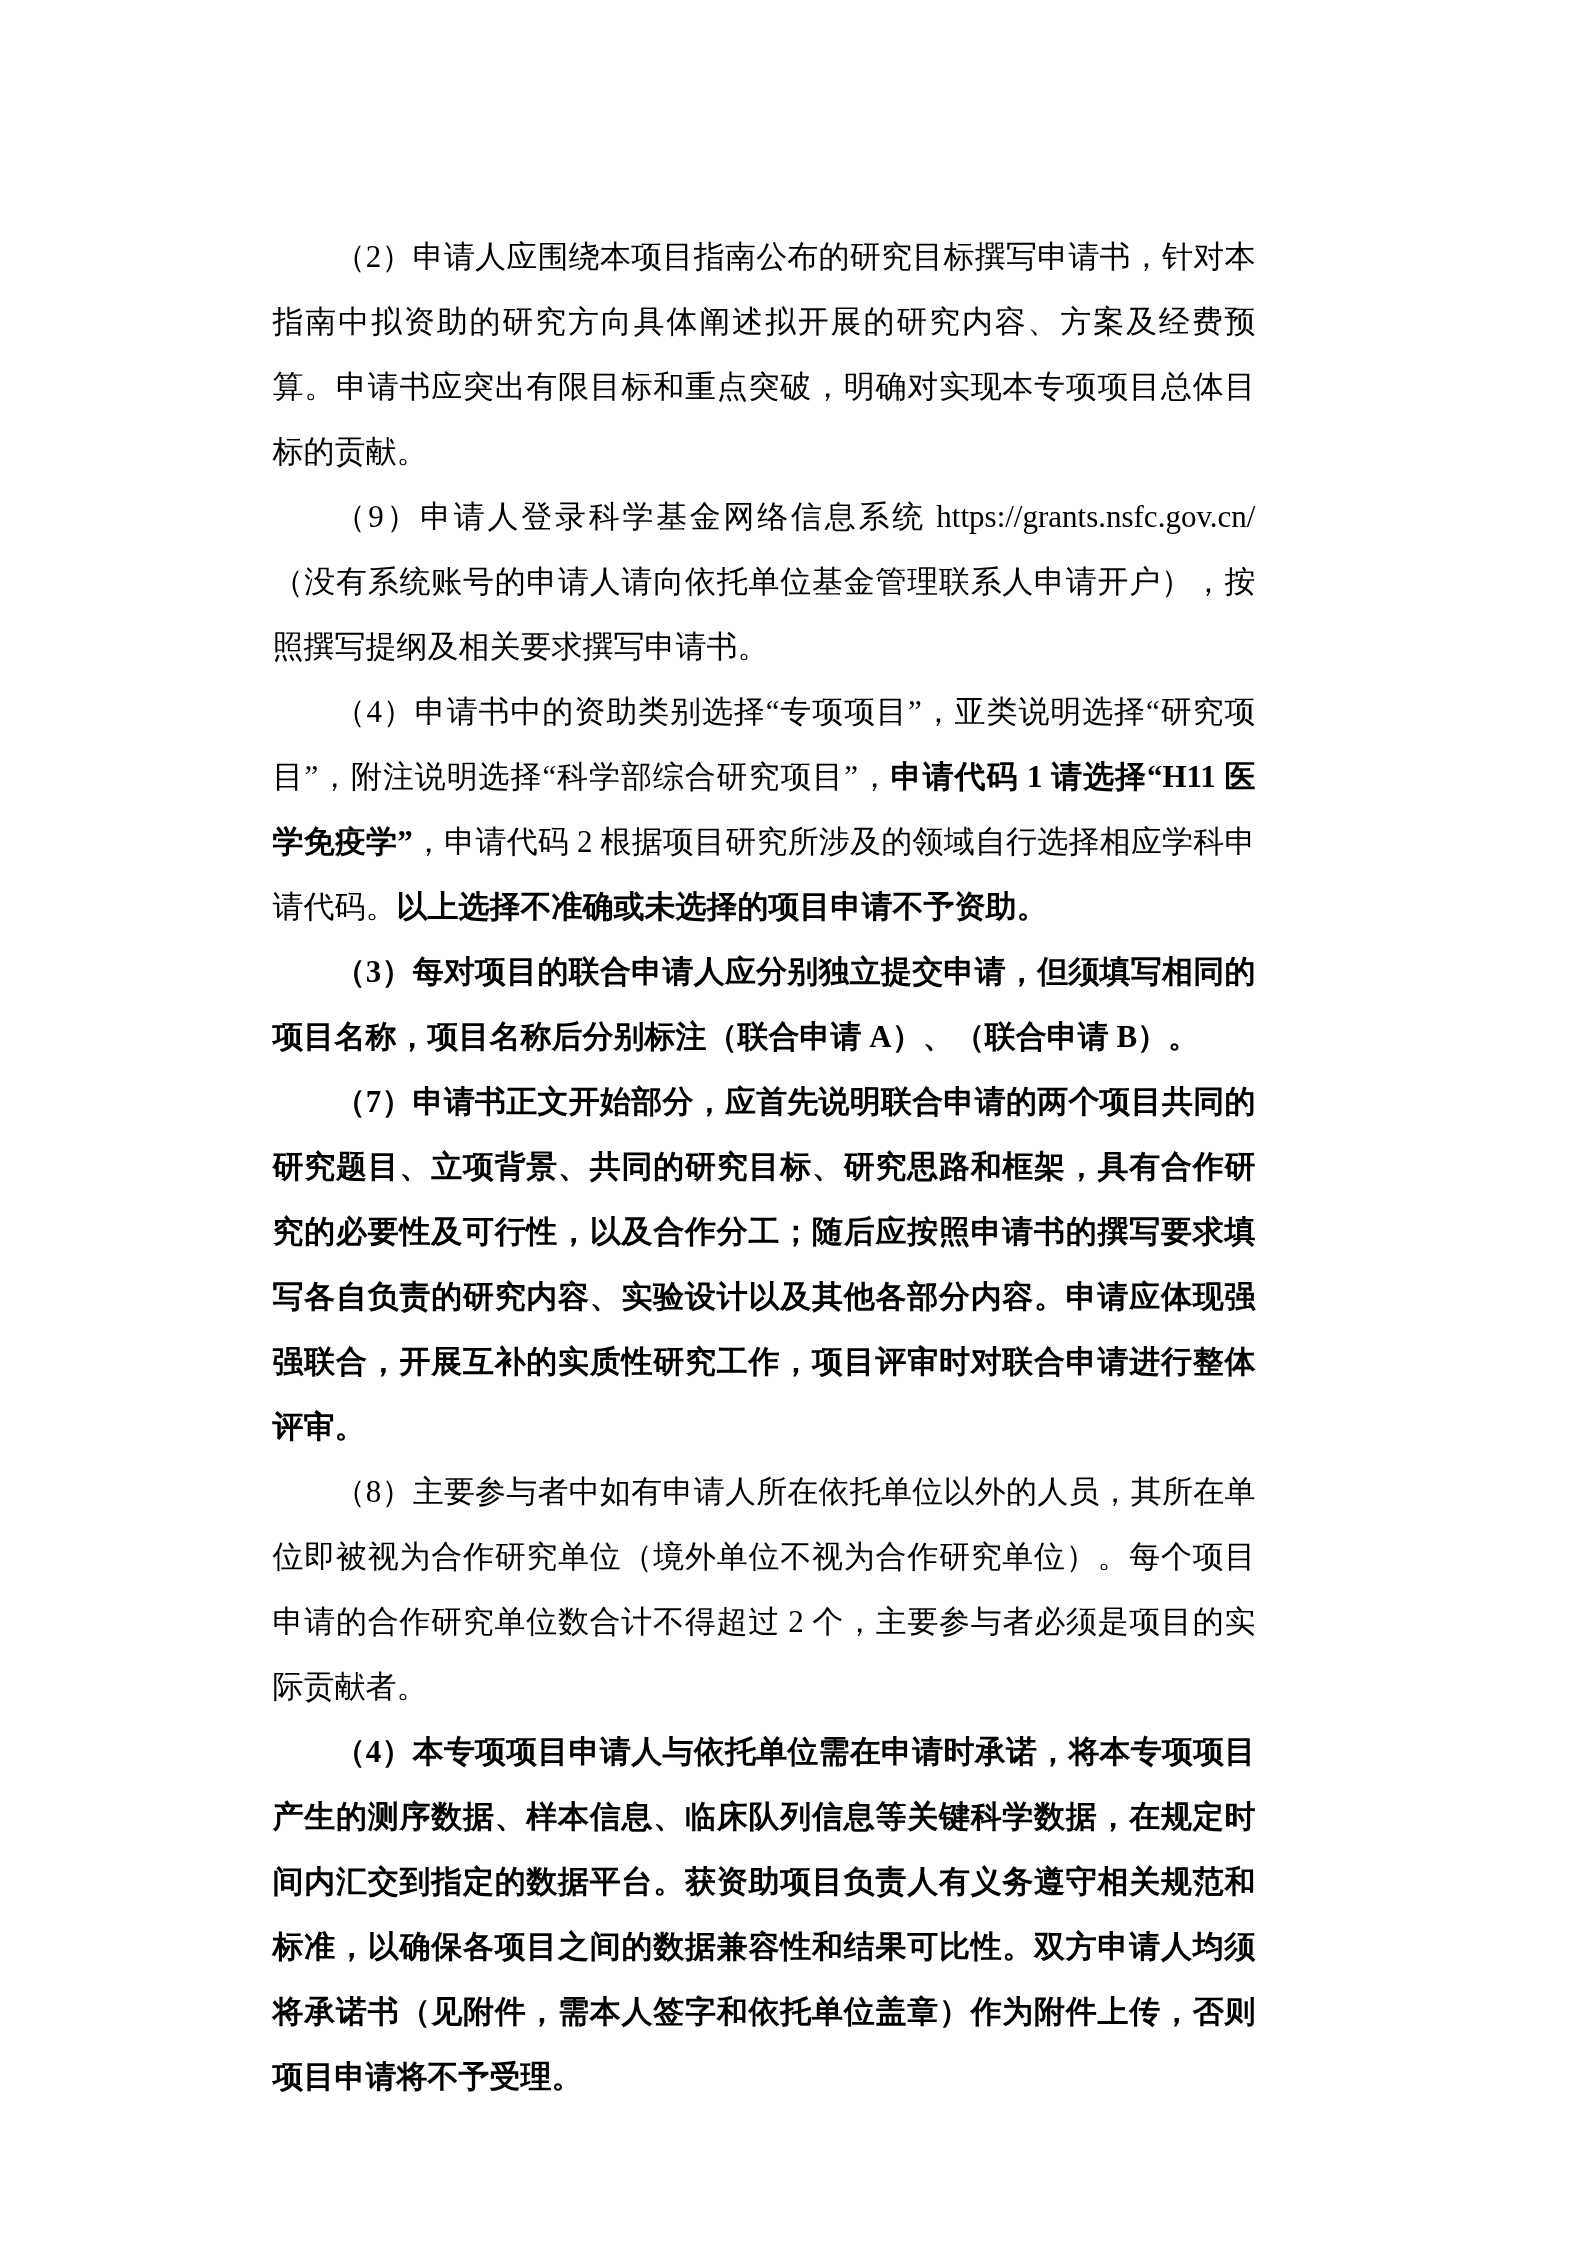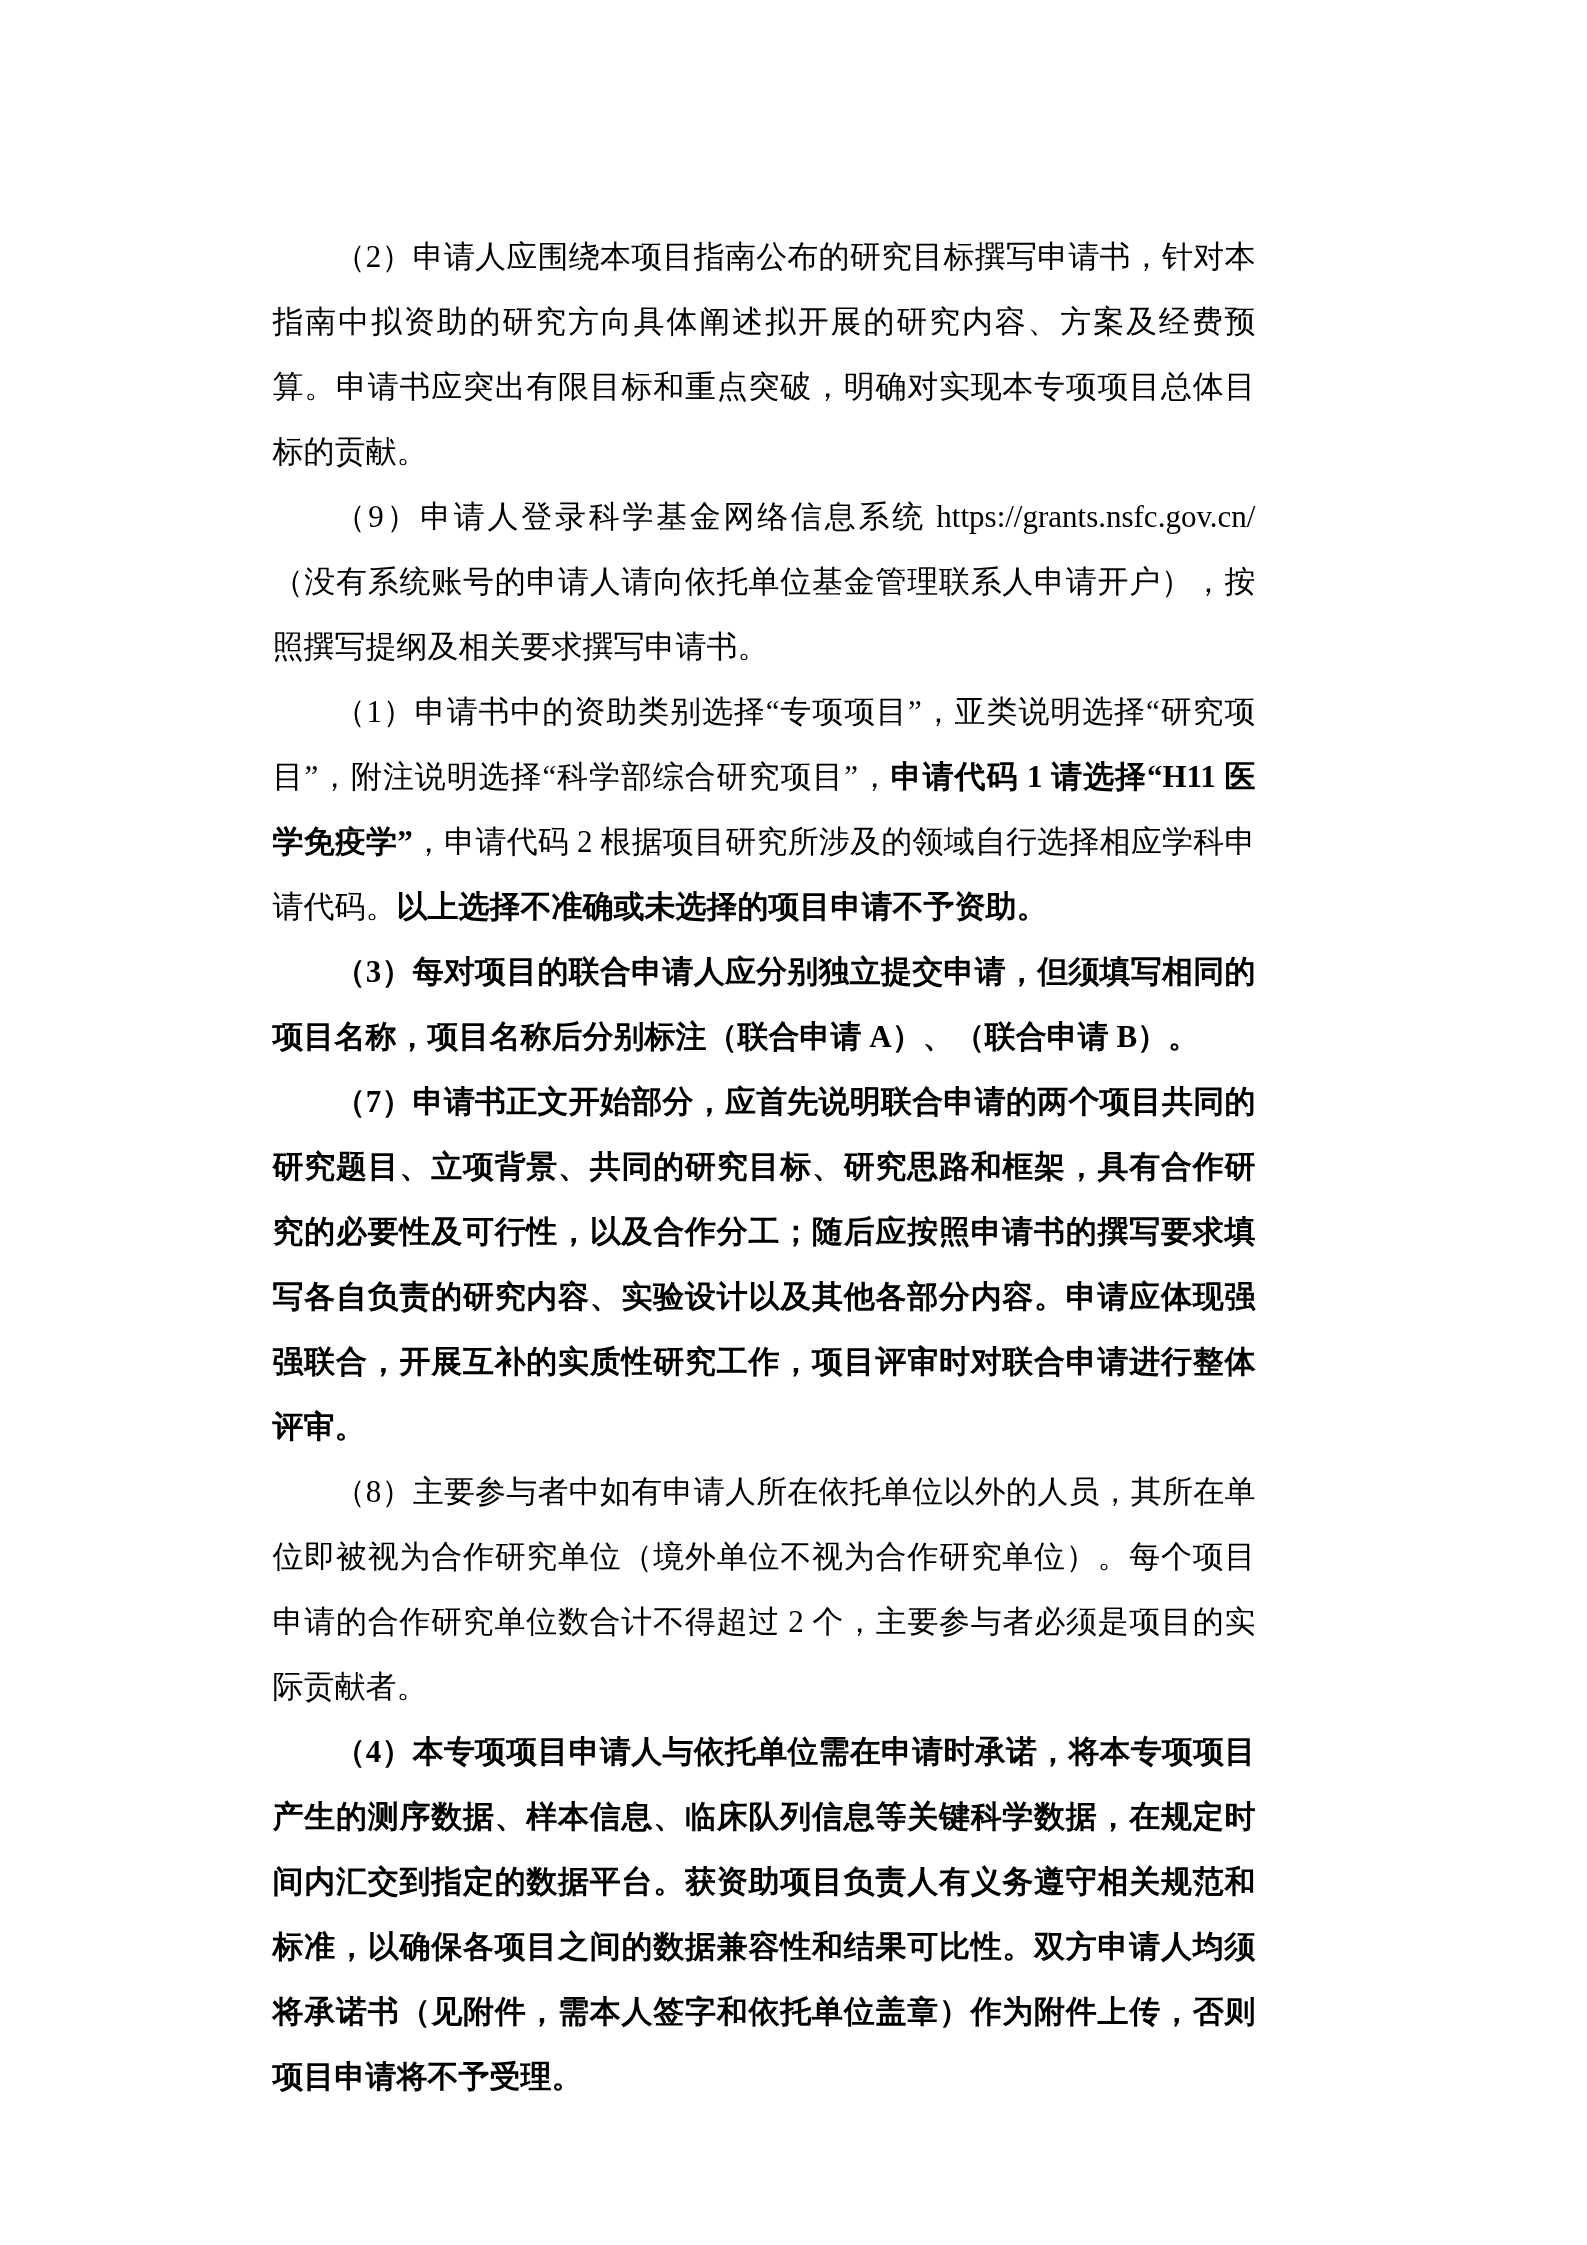--- a/index.html
+++ b/index.html
@@ -35,19 +35,19 @@
   .seg { font-weight: 400; }
   .seg.b { font-weight: 700; }
 </style>
 </head>
 <body>
 
 <div class="page">
   <div class="doc-body">
       <p><span class="seg">（2）申请人应围绕本项目指南公布的研究目标撰写申请书，针对本指南中拟资助的研究方向具体阐述拟开展的研究内容、方案及经费预算。申请书应突出有限目标和重点突破，明确对实现本专项项目总体目标的贡献。</span></p>
       <p><span class="seg">（9）申请人登录科学基金网络信息系统 https://grants.nsfc.gov.cn/（没有系统账号的申请人请向依托单位基金管理联系人申请开户），按照撰写提纲及相关要求撰写申请书。</span></p>
-      <p><span class="seg">（1）申请书中的资助类别选择“专项项目”，亚类说明选择“研究项目”，附注说明选择“科学部综合研究项目”，</span><span class="seg b">申请代码 1 请选择“H11 医学免疫学”</span><span class="seg">，申请代码 2 根据项目研究所涉及的领域自行选择相应学科申请代码。</span><span class="seg b">以上选择不准确或未选择的项目申请不予资助。</span></p>
+      <p><span class="seg">（4）申请书中的资助类别选择“专项项目”，亚类说明选择“研究项目”，附注说明选择“科学部综合研究项目”，</span><span class="seg b">申请代码 1 请选择“H11 医学免疫学”</span><span class="seg">，申请代码 2 根据项目研究所涉及的领域自行选择相应学科申请代码。</span><span class="seg b">以上选择不准确或未选择的项目申请不予资助。</span></p>
       <p><span class="seg b">（3）每对项目的联合申请人应分别独立提交申请，但须填写相同的项目名称，项目名称后分别标注（联合申请 A）、（联合申请 B）。</span></p>
       <p><span class="seg b">（7）申请书正文开始部分，应首先说明联合申请的两个项目共同的研究题目、立项背景、共同的研究目标、研究思路和框架，具有合作研究的必要性及可行性，以及合作分工；随后应按照申请书的撰写要求填写各自负责的研究内容、实验设计以及其他各部分内容。申请应体现强强联合，开展互补的实质性研究工作，项目评审时对联合申请进行整体评审。</span></p>
       <p><span class="seg">（8）主要参与者中如有申请人所在依托单位以外的人员，其所在单位即被视为合作研究单位（境外单位不视为合作研究单位）。每个项目申请的合作研究单位数合计不得超过 2 个，主要参与者必须是项目的实际贡献者。</span></p>
       <p><span class="seg b">（4）本专项项目申请人与依托单位需在申请时承诺，将本专项项目产生的测序数据、样本信息、临床队列信息等关键科学数据，在规定时间内汇交到指定的数据平台。获资助项目负责人有义务遵守相关规范和标准，以确保各项目之间的数据兼容性和结果可比性。双方申请人均须将承诺书（见附件，需本人签字和依托单位盖章）作为附件上传，否则项目申请将不予受理。</span></p>
     </div>
 </div>
 
 </body></html>

